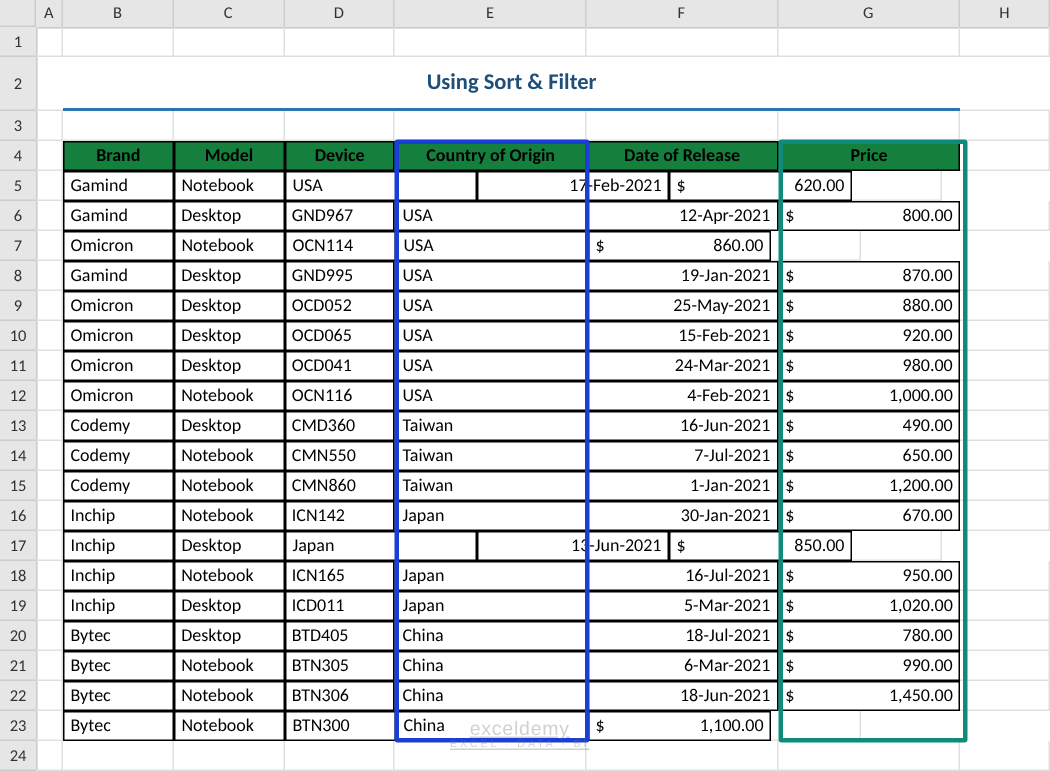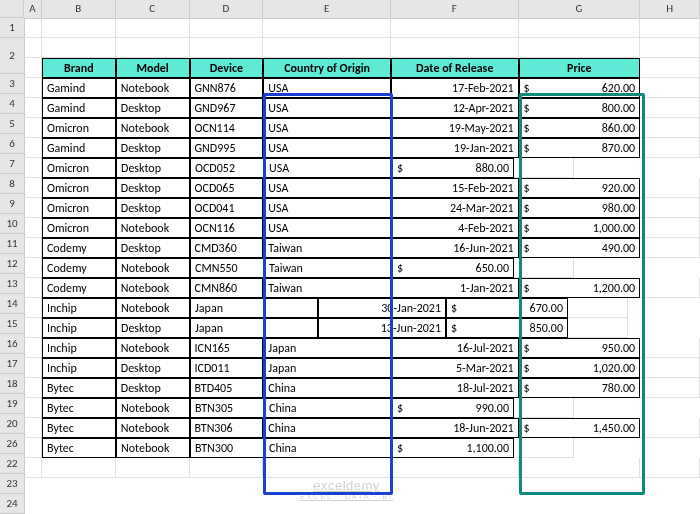--- a/index.html
+++ b/index.html
@@ -99,21 +99,21 @@
     font-size: 15px;
     text-align: center;
     line-height: 34px;
   }
   .title-row { height: 36px; }
   .title-underline {
     border-bottom: 2px solid #2e75b6 !important;
   }
 
   .hdr {
-    background: #5eead4;
+    background: #15803d;
     font-weight: bold;
     text-align: center;
     border: 1px solid #000 !important;
   }
   .datacell {
     border: 1px solid #000 !important;
   }
   .right { text-align: right; padding-left: 24px; }
   .price-cell {
     display: flex;
@@ -175,39 +175,44 @@
       <div class="row-header">11</div>
       <div class="row-header">12</div>
       <div class="row-header">13</div>
       <div class="row-header">14</div>
       <div class="row-header">15</div>
       <div class="row-header">16</div>
       <div class="row-header">17</div>
       <div class="row-header">18</div>
       <div class="row-header">19</div>
       <div class="row-header">20</div>
-      <div class="row-header">26</div>
+      <div class="row-header">21</div>
       <div class="row-header">22</div>
       <div class="row-header">23</div>
       <div class="row-header">24</div>
     </div>
 
   <div class="grid">
 
     <div class="gridrow">
       <div class="cell cA"></div>
       <div class="cell cB"></div>
       <div class="cell cC"></div>
       <div class="cell cD"></div>
       <div class="cell cE"></div>
       <div class="cell cF"></div>
       <div class="cell cG"></div>
       <div class="cell cH"></div>
     </div>
 
+    <div class="gridrow title-row">
+      <div class="cell cA"></div>
+      <div class="cell title title-underline" style="width:600px">Using Sort &amp; Filter</div>
+      <div class="cell cH"></div>
+    </div>
 
     <div class="gridrow">
       <div class="cell cA"></div>
       <div class="cell cB"></div>
       <div class="cell cC"></div>
       <div class="cell cD"></div>
       <div class="cell cE"></div>
       <div class="cell cF"></div>
       <div class="cell cG"></div>
       <div class="cell cH"></div>
@@ -222,21 +227,20 @@
       <div class="cell cF hdr">Date of Release</div>
       <div class="cell cG hdr">Price</div>
       <div class="cell cH"></div>
     </div>
 
     <div id="dataRows">
         <div class="gridrow">
           <div class="cell cA"></div>
           <div class="cell cB datacell">Gamind</div>
           <div class="cell cC datacell">Notebook</div>
-          <div class="cell cD datacell">GNN876</div>
           <div class="cell cE datacell">USA</div>
           <div class="cell cF datacell right">17-Feb-2021</div>
           <div class="cell cG datacell price-cell">
             <span>$</span>
             <span>620.00</span>
           </div>
           <div class="cell cH"></div>
         </div>
         <div class="gridrow">
           <div class="cell cA"></div>
@@ -250,21 +254,20 @@
             <span>800.00</span>
           </div>
           <div class="cell cH"></div>
         </div>
         <div class="gridrow">
           <div class="cell cA"></div>
           <div class="cell cB datacell">Omicron</div>
           <div class="cell cC datacell">Notebook</div>
           <div class="cell cD datacell">OCN114</div>
           <div class="cell cE datacell">USA</div>
-          <div class="cell cF datacell right">19-May-2021</div>
           <div class="cell cG datacell price-cell">
             <span>$</span>
             <span>860.00</span>
           </div>
           <div class="cell cH"></div>
         </div>
         <div class="gridrow">
           <div class="cell cA"></div>
           <div class="cell cB datacell">Gamind</div>
           <div class="cell cC datacell">Desktop</div>
@@ -276,20 +279,21 @@
             <span>870.00</span>
           </div>
           <div class="cell cH"></div>
         </div>
         <div class="gridrow">
           <div class="cell cA"></div>
           <div class="cell cB datacell">Omicron</div>
           <div class="cell cC datacell">Desktop</div>
           <div class="cell cD datacell">OCD052</div>
           <div class="cell cE datacell">USA</div>
+          <div class="cell cF datacell right">25-May-2021</div>
           <div class="cell cG datacell price-cell">
             <span>$</span>
             <span>880.00</span>
           </div>
           <div class="cell cH"></div>
         </div>
         <div class="gridrow">
           <div class="cell cA"></div>
           <div class="cell cB datacell">Omicron</div>
           <div class="cell cC datacell">Desktop</div>
@@ -340,20 +344,21 @@
             <span>490.00</span>
           </div>
           <div class="cell cH"></div>
         </div>
         <div class="gridrow">
           <div class="cell cA"></div>
           <div class="cell cB datacell">Codemy</div>
           <div class="cell cC datacell">Notebook</div>
           <div class="cell cD datacell">CMN550</div>
           <div class="cell cE datacell">Taiwan</div>
+          <div class="cell cF datacell right">7-Jul-2021</div>
           <div class="cell cG datacell price-cell">
             <span>$</span>
             <span>650.00</span>
           </div>
           <div class="cell cH"></div>
         </div>
         <div class="gridrow">
           <div class="cell cA"></div>
           <div class="cell cB datacell">Codemy</div>
           <div class="cell cC datacell">Notebook</div>
@@ -363,20 +368,21 @@
           <div class="cell cG datacell price-cell">
             <span>$</span>
             <span>1,200.00</span>
           </div>
           <div class="cell cH"></div>
         </div>
         <div class="gridrow">
           <div class="cell cA"></div>
           <div class="cell cB datacell">Inchip</div>
           <div class="cell cC datacell">Notebook</div>
+          <div class="cell cD datacell">ICN142</div>
           <div class="cell cE datacell">Japan</div>
           <div class="cell cF datacell right">30-Jan-2021</div>
           <div class="cell cG datacell price-cell">
             <span>$</span>
             <span>670.00</span>
           </div>
           <div class="cell cH"></div>
         </div>
         <div class="gridrow">
           <div class="cell cA"></div>
@@ -428,20 +434,21 @@
             <span>780.00</span>
           </div>
           <div class="cell cH"></div>
         </div>
         <div class="gridrow">
           <div class="cell cA"></div>
           <div class="cell cB datacell">Bytec</div>
           <div class="cell cC datacell">Notebook</div>
           <div class="cell cD datacell">BTN305</div>
           <div class="cell cE datacell">China</div>
+          <div class="cell cF datacell right">6-Mar-2021</div>
           <div class="cell cG datacell price-cell">
             <span>$</span>
             <span>990.00</span>
           </div>
           <div class="cell cH"></div>
         </div>
         <div class="gridrow">
           <div class="cell cA"></div>
           <div class="cell cB datacell">Bytec</div>
           <div class="cell cC datacell">Notebook</div>

